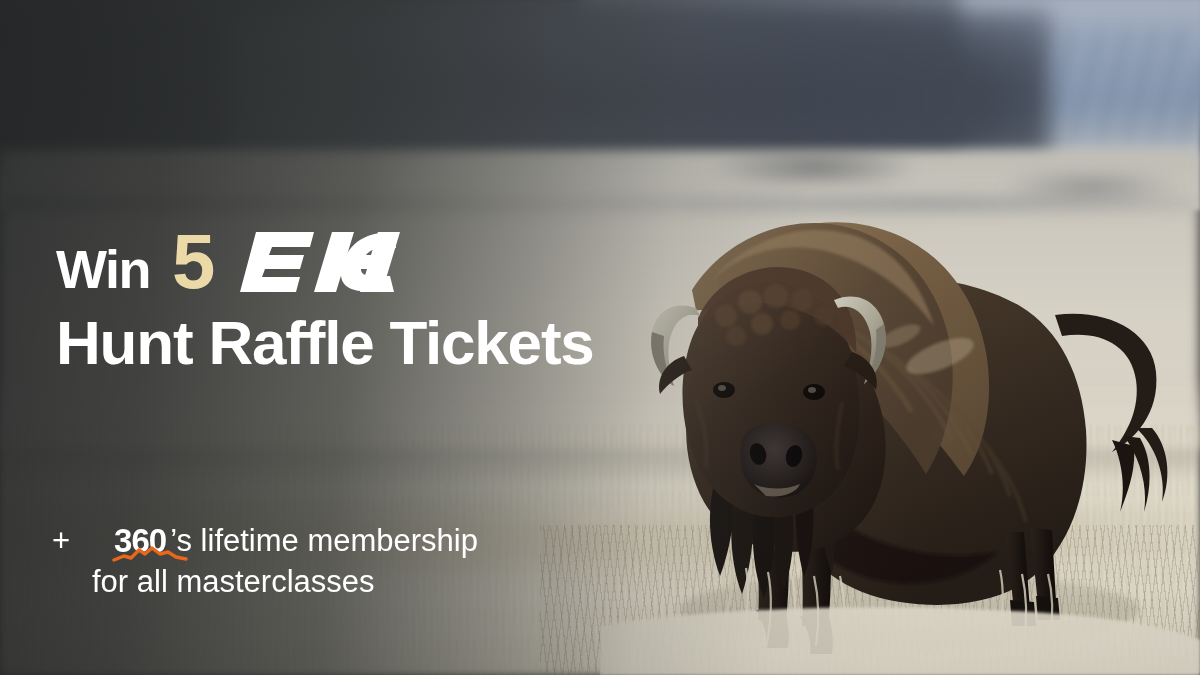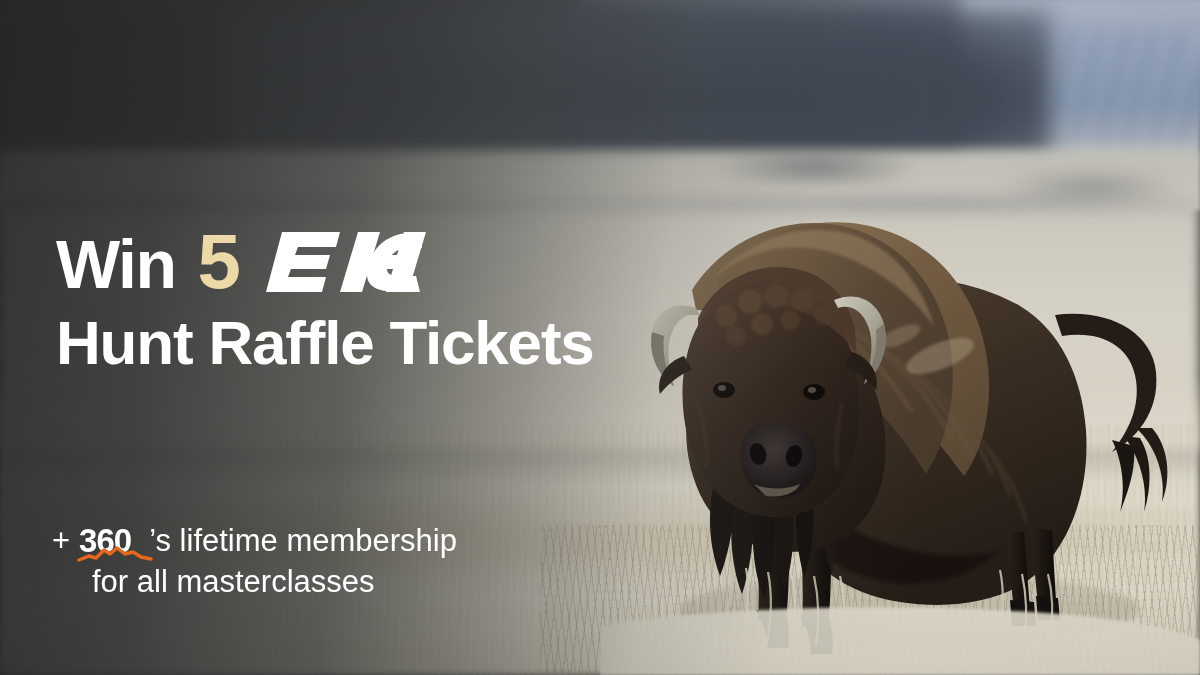--- a/index.html
+++ b/index.html
@@ -178,21 +178,21 @@
   
   #copy { position:absolute; left:0; top:0; width:1200px; height:675px; pointer-events:none; }
   #copy > * { pointer-events:auto; }
 
   .headline-1 {
     position:absolute; left:56px; top:222px;
     display:flex; align-items:baseline; gap:0;
     white-space:nowrap;
   }
   .hl-word {
-    font-size:68px; font-weight:700; color:#ffffff;
+    font-size:54px; font-weight:700; color:#ffffff;
     letter-spacing:-1.5px; line-height:1;
   }
   .hl-num {
     font-size:78px; font-weight:700; color:#ebd9a8;
     letter-spacing:-1px; line-height:1; margin-left:22px;
   }
   .ehc-logo {
     margin-left:26px; position:relative; top:4px;
     display:inline-block;
   }
@@ -212,30 +212,30 @@
 
   .offer {
     position:absolute; left:52px; top:518px;
     font-size:31px; font-weight:400; color:#ffffff;
     line-height:1.32; letter-spacing:0px; white-space:nowrap;
   }
   .offer-row { display:flex; align-items:baseline; }
   .offer-plus { margin-right:9px; }
   .logo360 {
     position:relative; display:inline-block;
-    margin-right:2px; top:1px;
+    margin-right:2px; top:1px;margin-left:35px;
   }
   .logo360 .digits {
     font-size:33px; font-weight:700; letter-spacing:-1px; color:#ffffff;
   }
   .logo360 .mtn {
     position:absolute; left:-2px; bottom:1px; width:76px; height:17px;
     pointer-events:none;
   }
-  .offer-tail { margin-left:16px; }
+  .offer-tail { margin-left:2px; }
   .offer-line2 { display:block; margin-left:40px; }
 </style>
 </head>
 <body>
 
 <div id="banner">
 
   <div class="photo">
     <div class="sky"></div>
     <div class="ridge-blue"></div>

